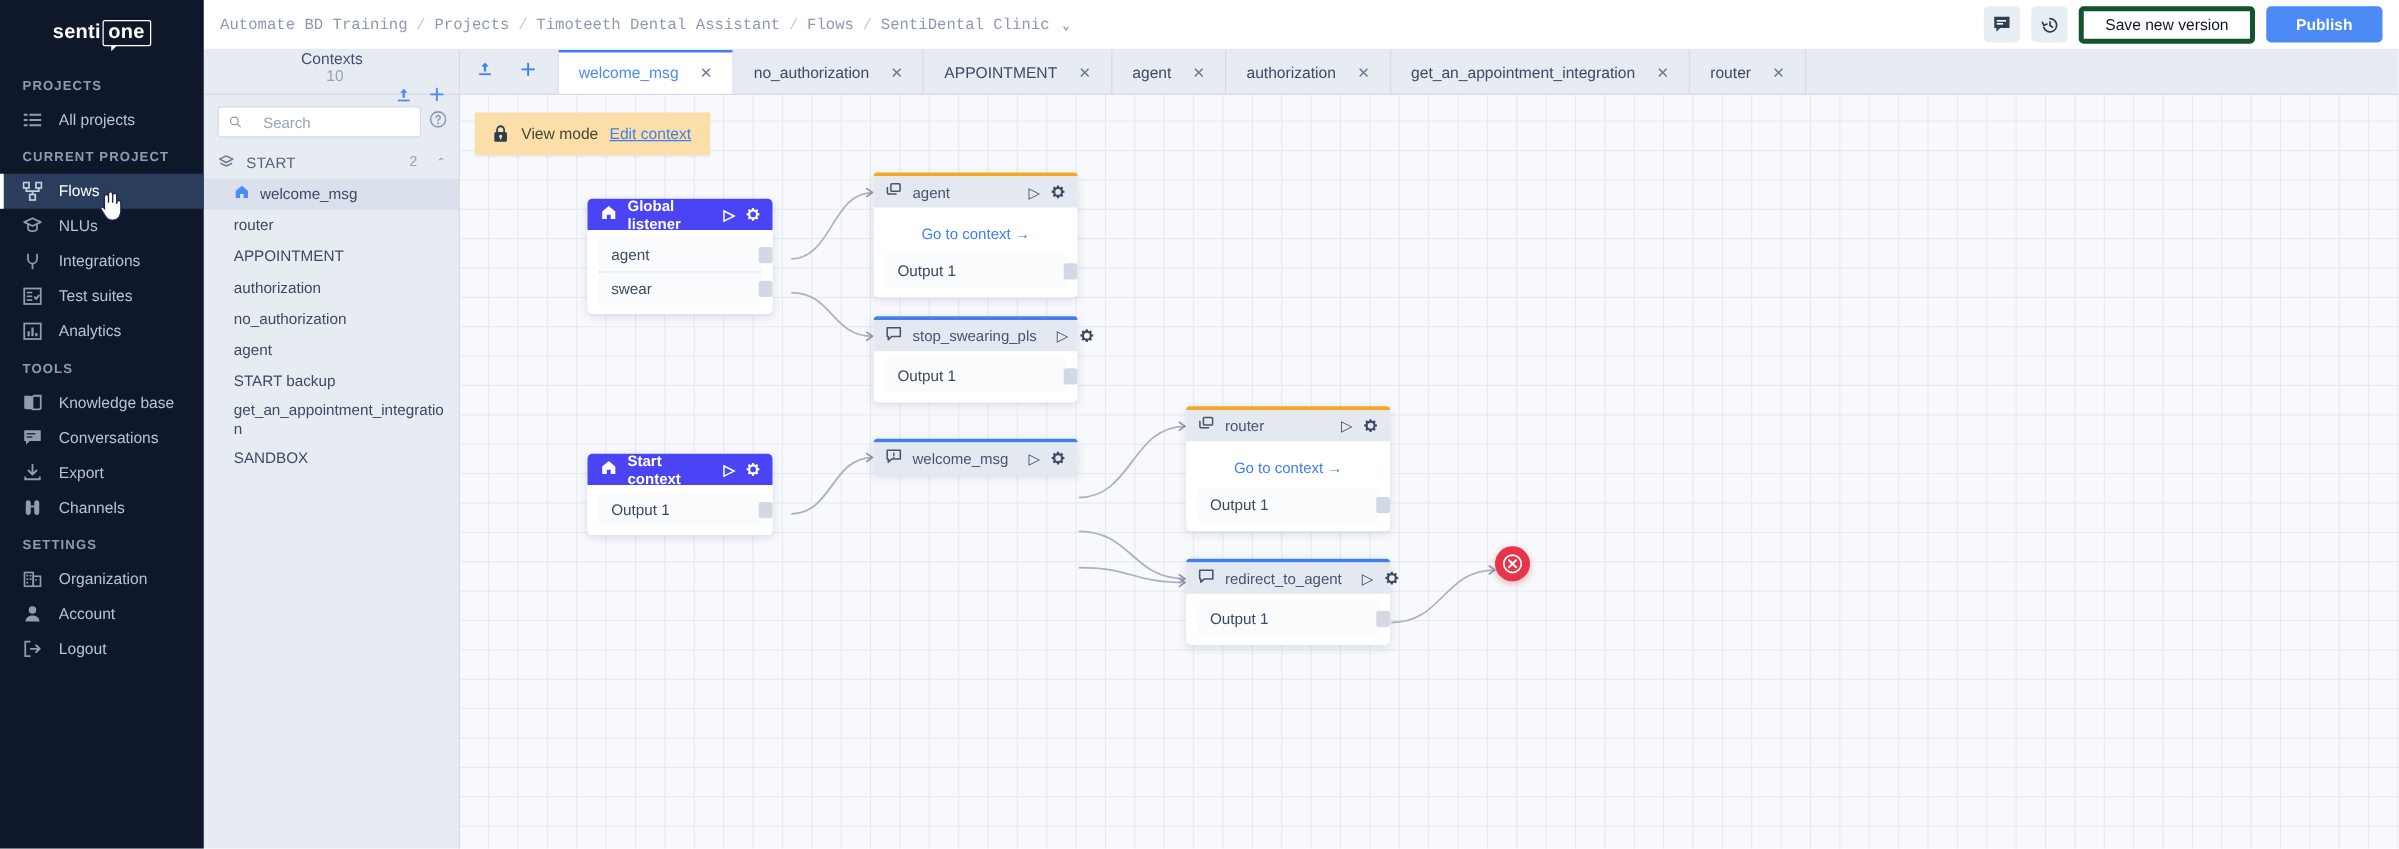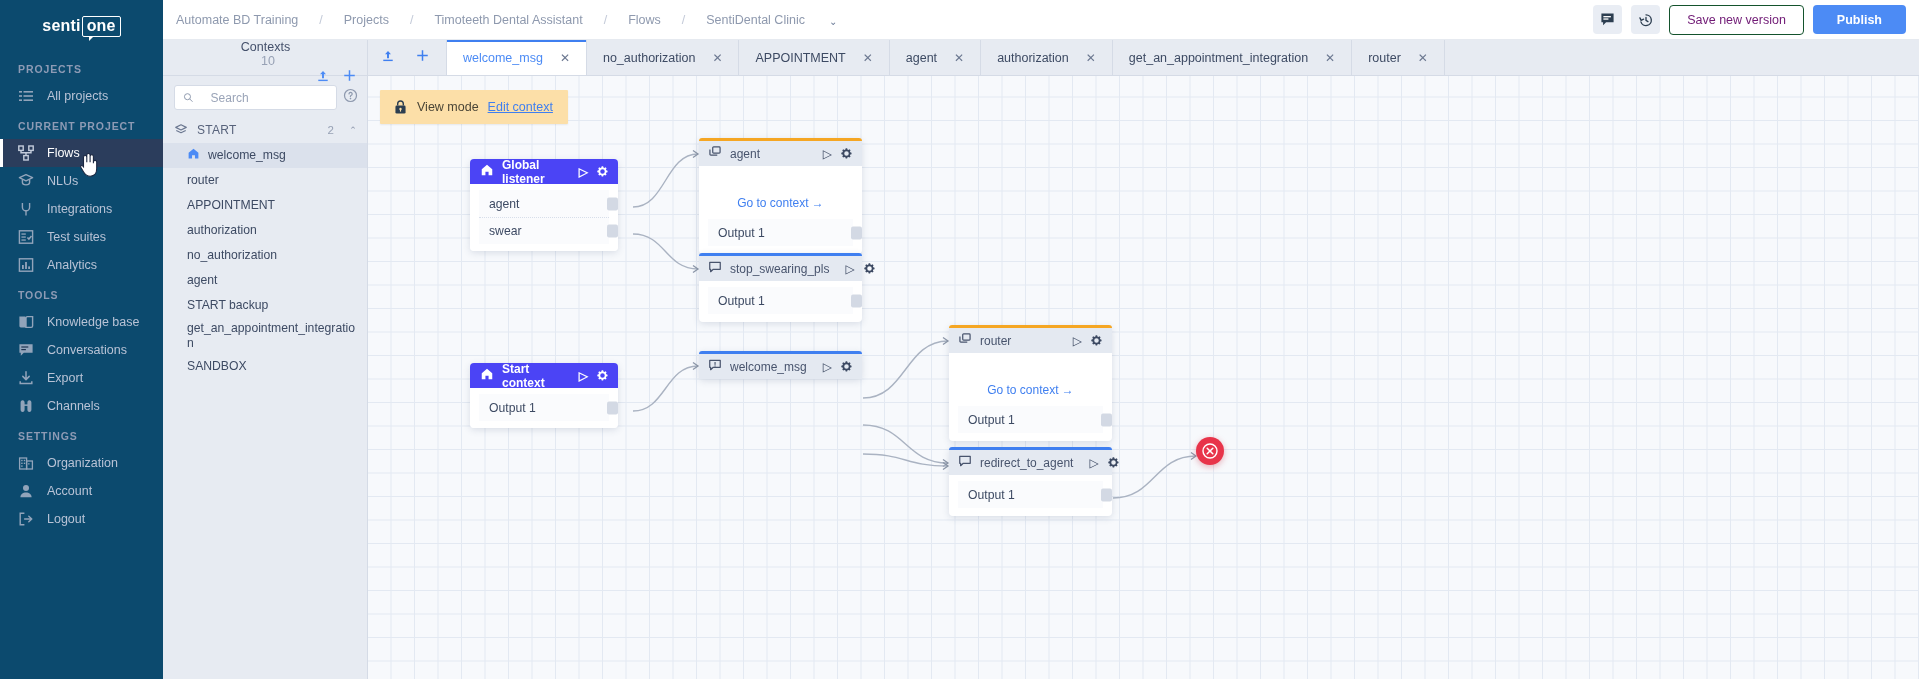--- a/index.html
+++ b/index.html
@@ -8,21 +8,21 @@
     font-family: "Liberation Sans", sans-serif;
     background: #ffffff;
     color: #2c3e50;
     -webkit-font-smoothing: antialiased;
   }
   .app { display: flex; width: 1919px; height: 679px; }
 
   
   .sidebar {
     width: 163px; height: 679px; flex: 0 0 163px;
-    background: #0c4a6e; color: #b9c3d6;
+    background: #0f172a; color: #b9c3d6;
     padding-top: 8px; position: relative; overflow: hidden;
   }
   .logo { text-align: center; padding: 8px 0 16px 0; }
   .logo-text { font-size: 16px; font-weight: 700; color: #ffffff; letter-spacing: .2px; }
   .logo-box {
     display: inline-block; border: 1.5px solid #fff; padding: 0px 4px 1px 4px;
     border-radius: 2px; margin-left: 1px; position: relative;
   }
   .logo-box:after {
     content: ""; position: absolute; left: 6px; bottom: -5px;
@@ -48,33 +48,33 @@
     pointer-events: none;
   }
 
   
   .right-pane { flex: 1 1 auto; display: flex; flex-direction: column; min-width: 0; }
   .header {
     height: 40px; flex: 0 0 40px; background: #fff;
     display: flex; align-items: center; justify-content: space-between;
     padding: 0 13px 0 13px; border-bottom: 1px solid #e6eaf0;
   }
-  .crumbs { display: flex; align-items: flex-end; font-size: 12.5px; color: #9aa4b8; gap: 21px; }
+  .crumbs { display: flex; align-items: flex-end; font-size: 12.5px; color: #9aa4b8; gap: 7px; font-family: Liberation Mono, monospace; }
   .crumb { color: #8e99ae; white-space: nowrap; }
   .crumb.sep { color: #c3cad8; }
   .crumb.last { color: #8e99ae; }
   .crumb-caret { margin-left: 3px; color: #6b7b98; font-size: 10px; }
   .hdr-right { display: flex; align-items: center; gap: 9px; }
   .icon-btn {
     width: 29px; height: 29px; border-radius: 4px; background: #e9edf4;
     display: flex; align-items: center; justify-content: center; cursor: pointer;
   }
   .btn-outline {
-    height: 30px; padding: 0 17px; border: 1px solid #14532d; border-radius: 4px;
-    color: #701a75; font-size: 12.5px; background: #fff; cursor: pointer;
+    height: 30px; padding: 0 17px; border: 4px solid #14532d; border-radius: 4px;
+    color: #0f172a; font-size: 12.5px; background: #fff; cursor: pointer;
     display: flex; align-items: center; font-family: inherit;
   }
   .btn-primary {
     height: 29px; padding: 0 24px; border: none; border-radius: 4px;
     background: #4c8bf5; color: #fff; font-size: 12.5px; font-weight: 700;
     cursor: pointer; display: flex; align-items: center; font-family: inherit;
   }
 
   
   .body-row { flex: 1 1 auto; display: flex; min-height: 0; }
@@ -173,21 +173,21 @@
   .node-ctx { width: 163px; background: #fff; border-radius: 4px; }
   .node-ctx .ntop { height: 3px; border-radius: 4px 4px 0 0; }
   .node-ctx .nhead2 {
     height: 25px; background: #e4e9f1; display: flex; align-items: center;
     gap: 8px; padding: 0 9px 0 9px; font-size: 12px; color: #4a5costs;
     color: #48546d;
   }
   .node-ctx .nbody2 { padding: 6px 0 8px 0; }
 
   .goto {
-    text-align: center; color: #3f7ff0; font-size: 12px; padding: 8px 0 9px 0; cursor: pointer; margin-top: 16px;
+    text-align: center; color: #3f7ff0; font-size: 12px; padding: 8px 0 9px 0; cursor: pointer;
   }
   .row {
     position: relative; height: 27px; margin: 0 9px; background: #fafbfd;
     display: flex; align-items: center; padding: 0 10px; font-size: 12.2px; color: #3d4a63;
   }
   .row.sep { border-top: 1px dotted #d7deea; }
   .port {
     position: absolute; right: -0px; top: 50%; transform: translateY(-50%);
     width: 11px; height: 13px; background: #d3d9e4; border-radius: 2px;
   }

